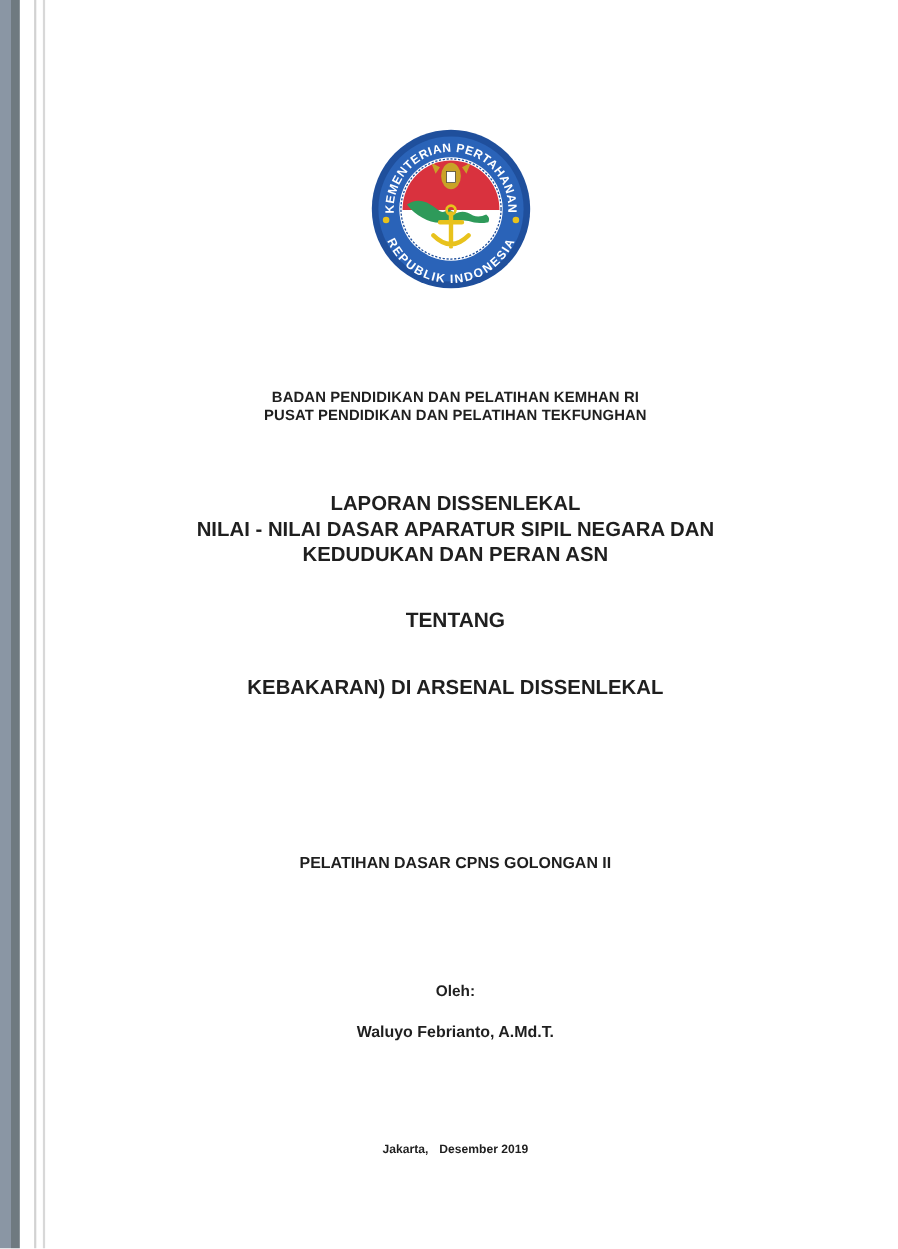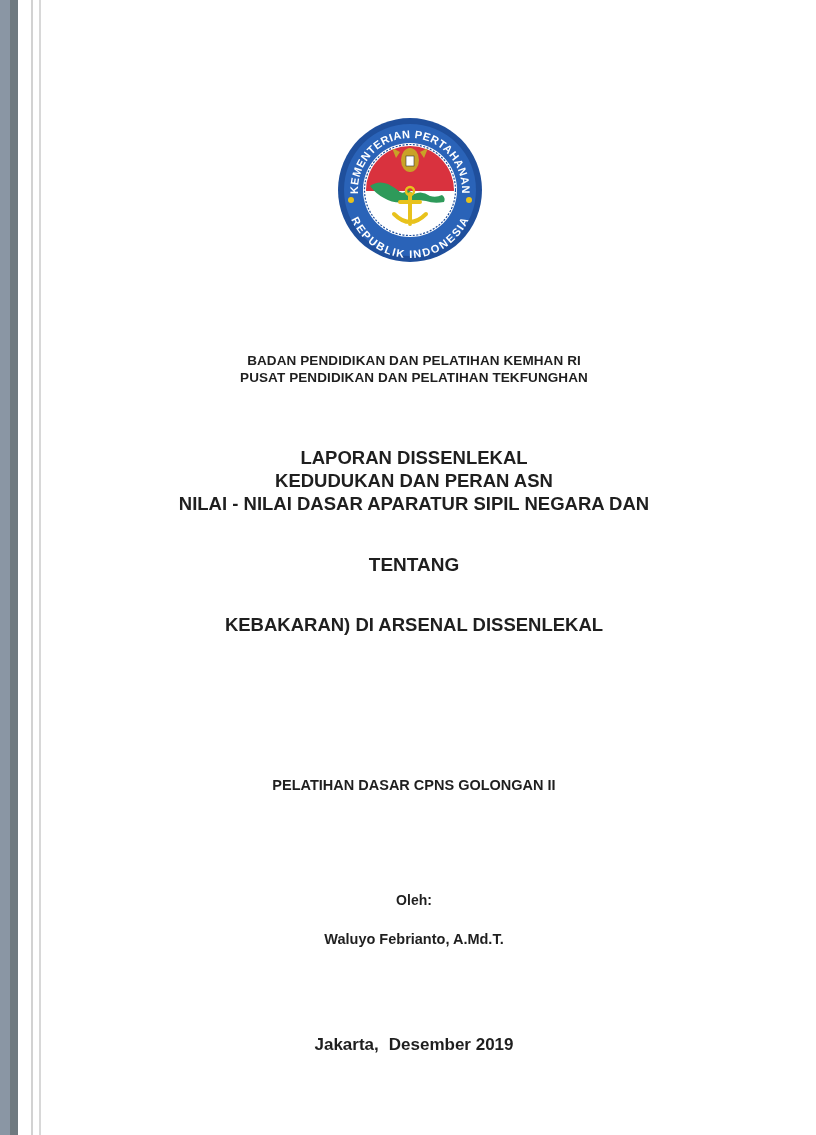--- a/index.html
+++ b/index.html
@@ -17,21 +17,21 @@
   .emblem { position: absolute; left: 336px; top: 116px; width: 148px; height: 148px; }
 
   .block { position: absolute; left: 16px; width: 796px; text-align: center; font-weight: bold; margin-top: 40px; }
   .inst { top: 312px; font-size: 13.5px; line-height: 17px; letter-spacing: 0.1px; }
   .title { top: 406px; font-size: 18.5px; line-height: 23px; }
   .tentang { top: 513px; font-size: 19px; line-height: 23px; }
   .topic { top: 572px; font-size: 18.5px; line-height: 25px; }
   .training { top: 736px; font-size: 14.5px; line-height: 18px; }
   .oleh { top: 851px; font-size: 14px; line-height: 18px; }
   .author { top: 890px; font-size: 14.5px; line-height: 19px; }
-  .place { top: 996px; font-size: 17px; line-height: 18px; }
+  .place { top: 996px; font-size: 11px; line-height: 18px; }
   .place .sep { display: inline-block; width: 10px; }
   i { font-style: italic; }
 </style>
 </head>
 <body>
 
 <div class="edge-dark1"></div>
 <div class="edge-dark2"></div>
 <div class="edge-line1"></div>
 <div class="edge-line2"></div>
@@ -70,22 +70,22 @@
   </svg>
 </div>
 
 <div class="block inst">
   <div>BADAN PENDIDIKAN DAN PELATIHAN KEMHAN RI</div>
   <div>PUSAT PENDIDIKAN DAN PELATIHAN TEKFUNGHAN</div>
 </div>
 
 <div class="block title">
   <div>LAPORAN DISSENLEKAL</div>
+  <div>NILAI - NILAI DASAR APARATUR SIPIL NEGARA DAN</div>
   <div>KEDUDUKAN DAN PERAN ASN</div>
-  <div>NILAI - NILAI DASAR APARATUR SIPIL NEGARA DAN</div>
 </div>
 
 <div class="block tentang">TENTANG</div>
 
 <div class="block topic">
   <div>KEBAKARAN) DI ARSENAL DISSENLEKAL</div>
 </div>
 
 <div class="block training">PELATIHAN DASAR CPNS GOLONGAN II</div>
 

